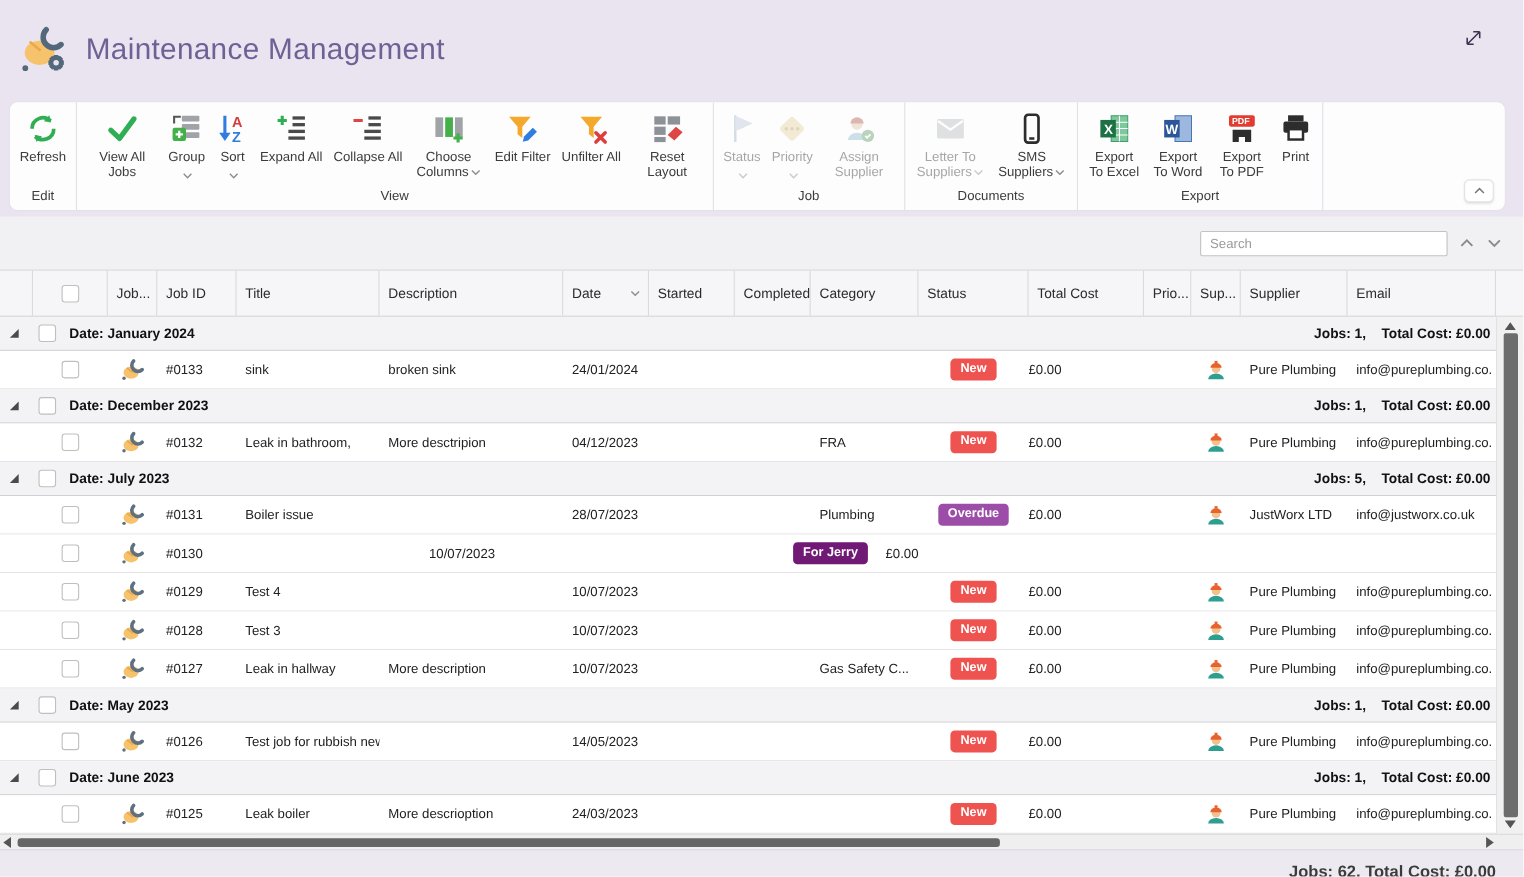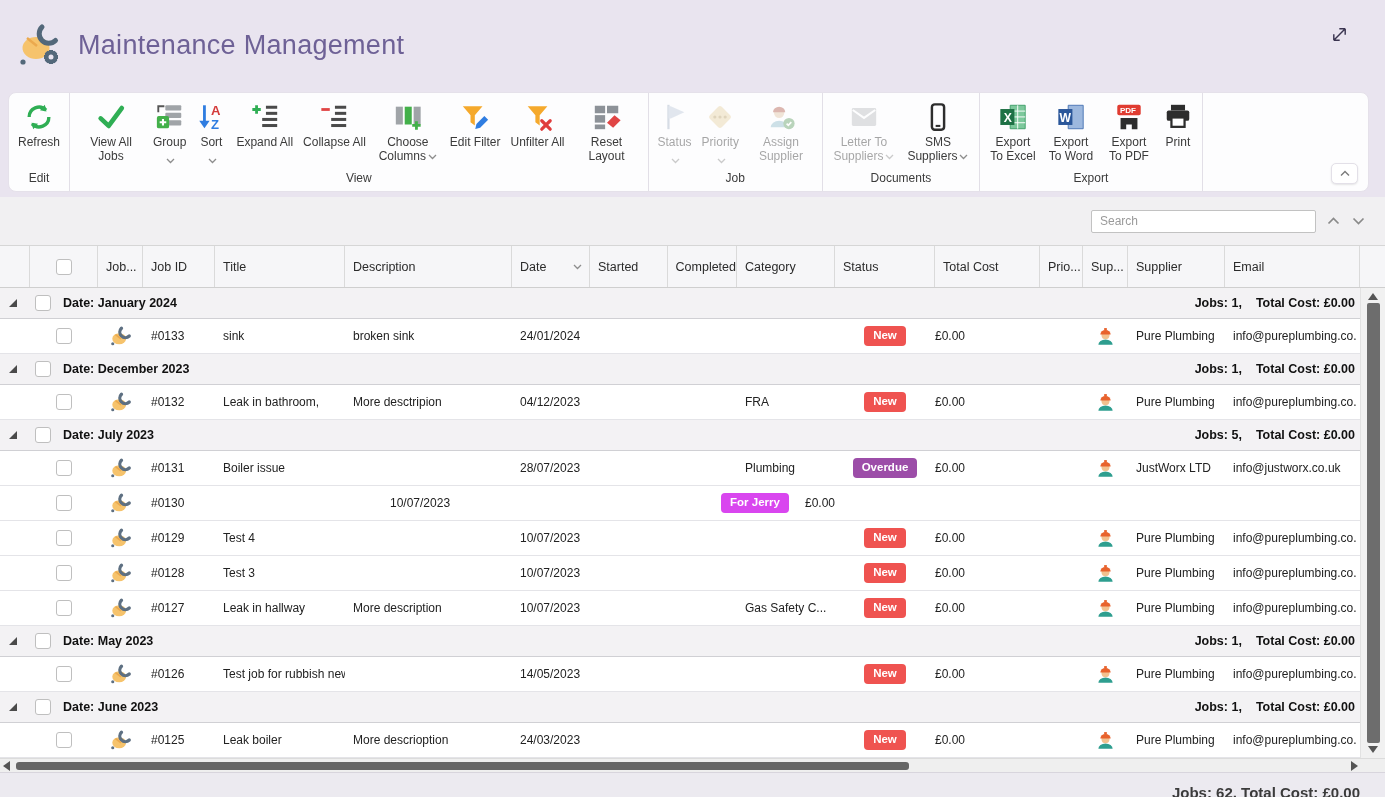--- a/index.html
+++ b/index.html
@@ -387,21 +387,21 @@
           <span>Date</span>
           <span class="hchev">
             <svg width="9" height="6" viewBox="0 0 9 6">
               <path d="M1 1l3.5 3.5L8 1" stroke="#8d8d8d" stroke-width="1.3" fill="none"></path>
             </svg>
           </span>
         </div>
         <div class="hcell" style="width: 78px;">
           <span>Started</span>
         </div>
-        <div class="hcell" style="width: 69px; justify-content: flex-end;">
+        <div class="hcell" style="width: 69px;">
           <span>Completed</span>
         </div>
         <div class="hcell" style="width: 98px;">
           <span>Category</span>
         </div>
         <div class="hcell" style="width: 100px;">
           <span>Status</span>
         </div>
         <div class="hcell" style="width: 105px;">
           <span>Total Cost</span>
@@ -664,21 +664,21 @@
           <div class="dcell " style="width:78px">
             <span></span>
           </div>
           <div class="dcell " style="width:69px">
             <span></span>
           </div>
           <div class="dcell " style="width:98px">
             <span></span>
           </div>
           <div class="dcell center" style="width:100px">
-            <span class="badge" style="background:#d946ef">For Jerry</span>
+            <span class="badge" style="background:#701a75">For Jerry</span>
           </div>
           <div class="dcell right" style="width:105px">
             <span>£0.00</span>
           </div>
           <div class="dcell " style="width:43px"></div>
           <div class="dcell center" style="width:45px"></div>
           <div class="dcell " style="width:97px">
             <span></span>
           </div>
           <div class="dcell " style="width:135px">

